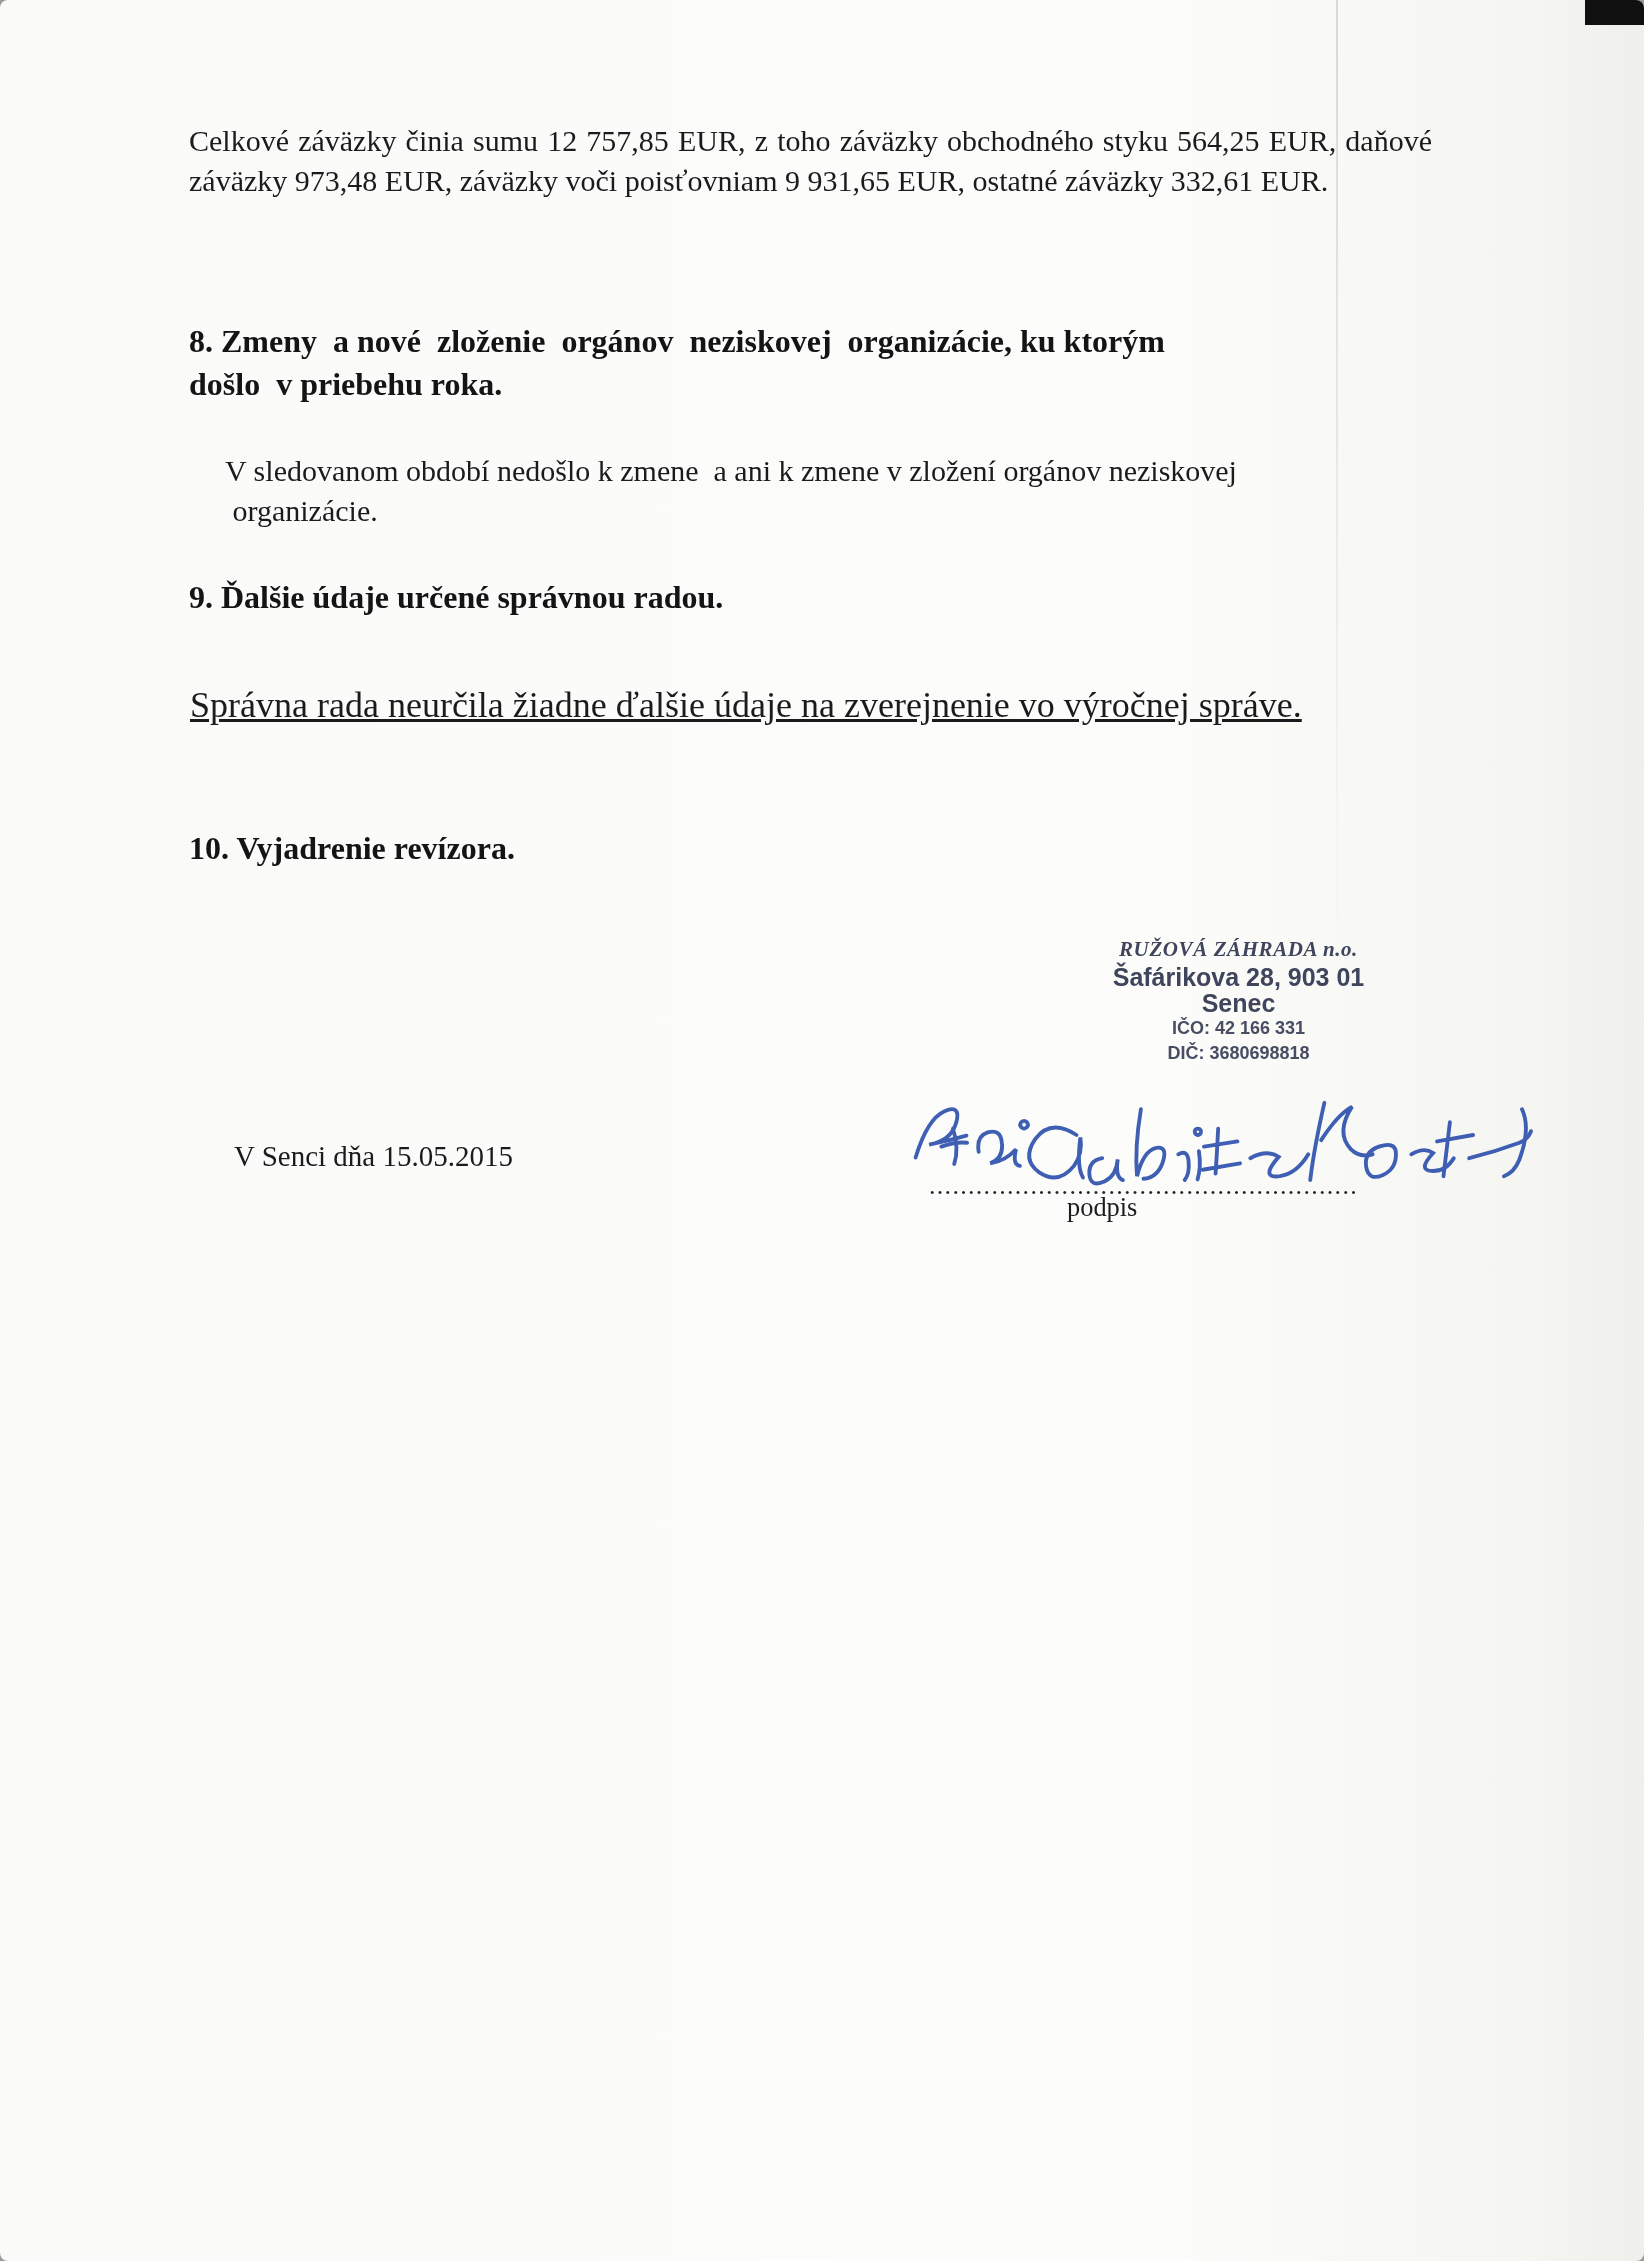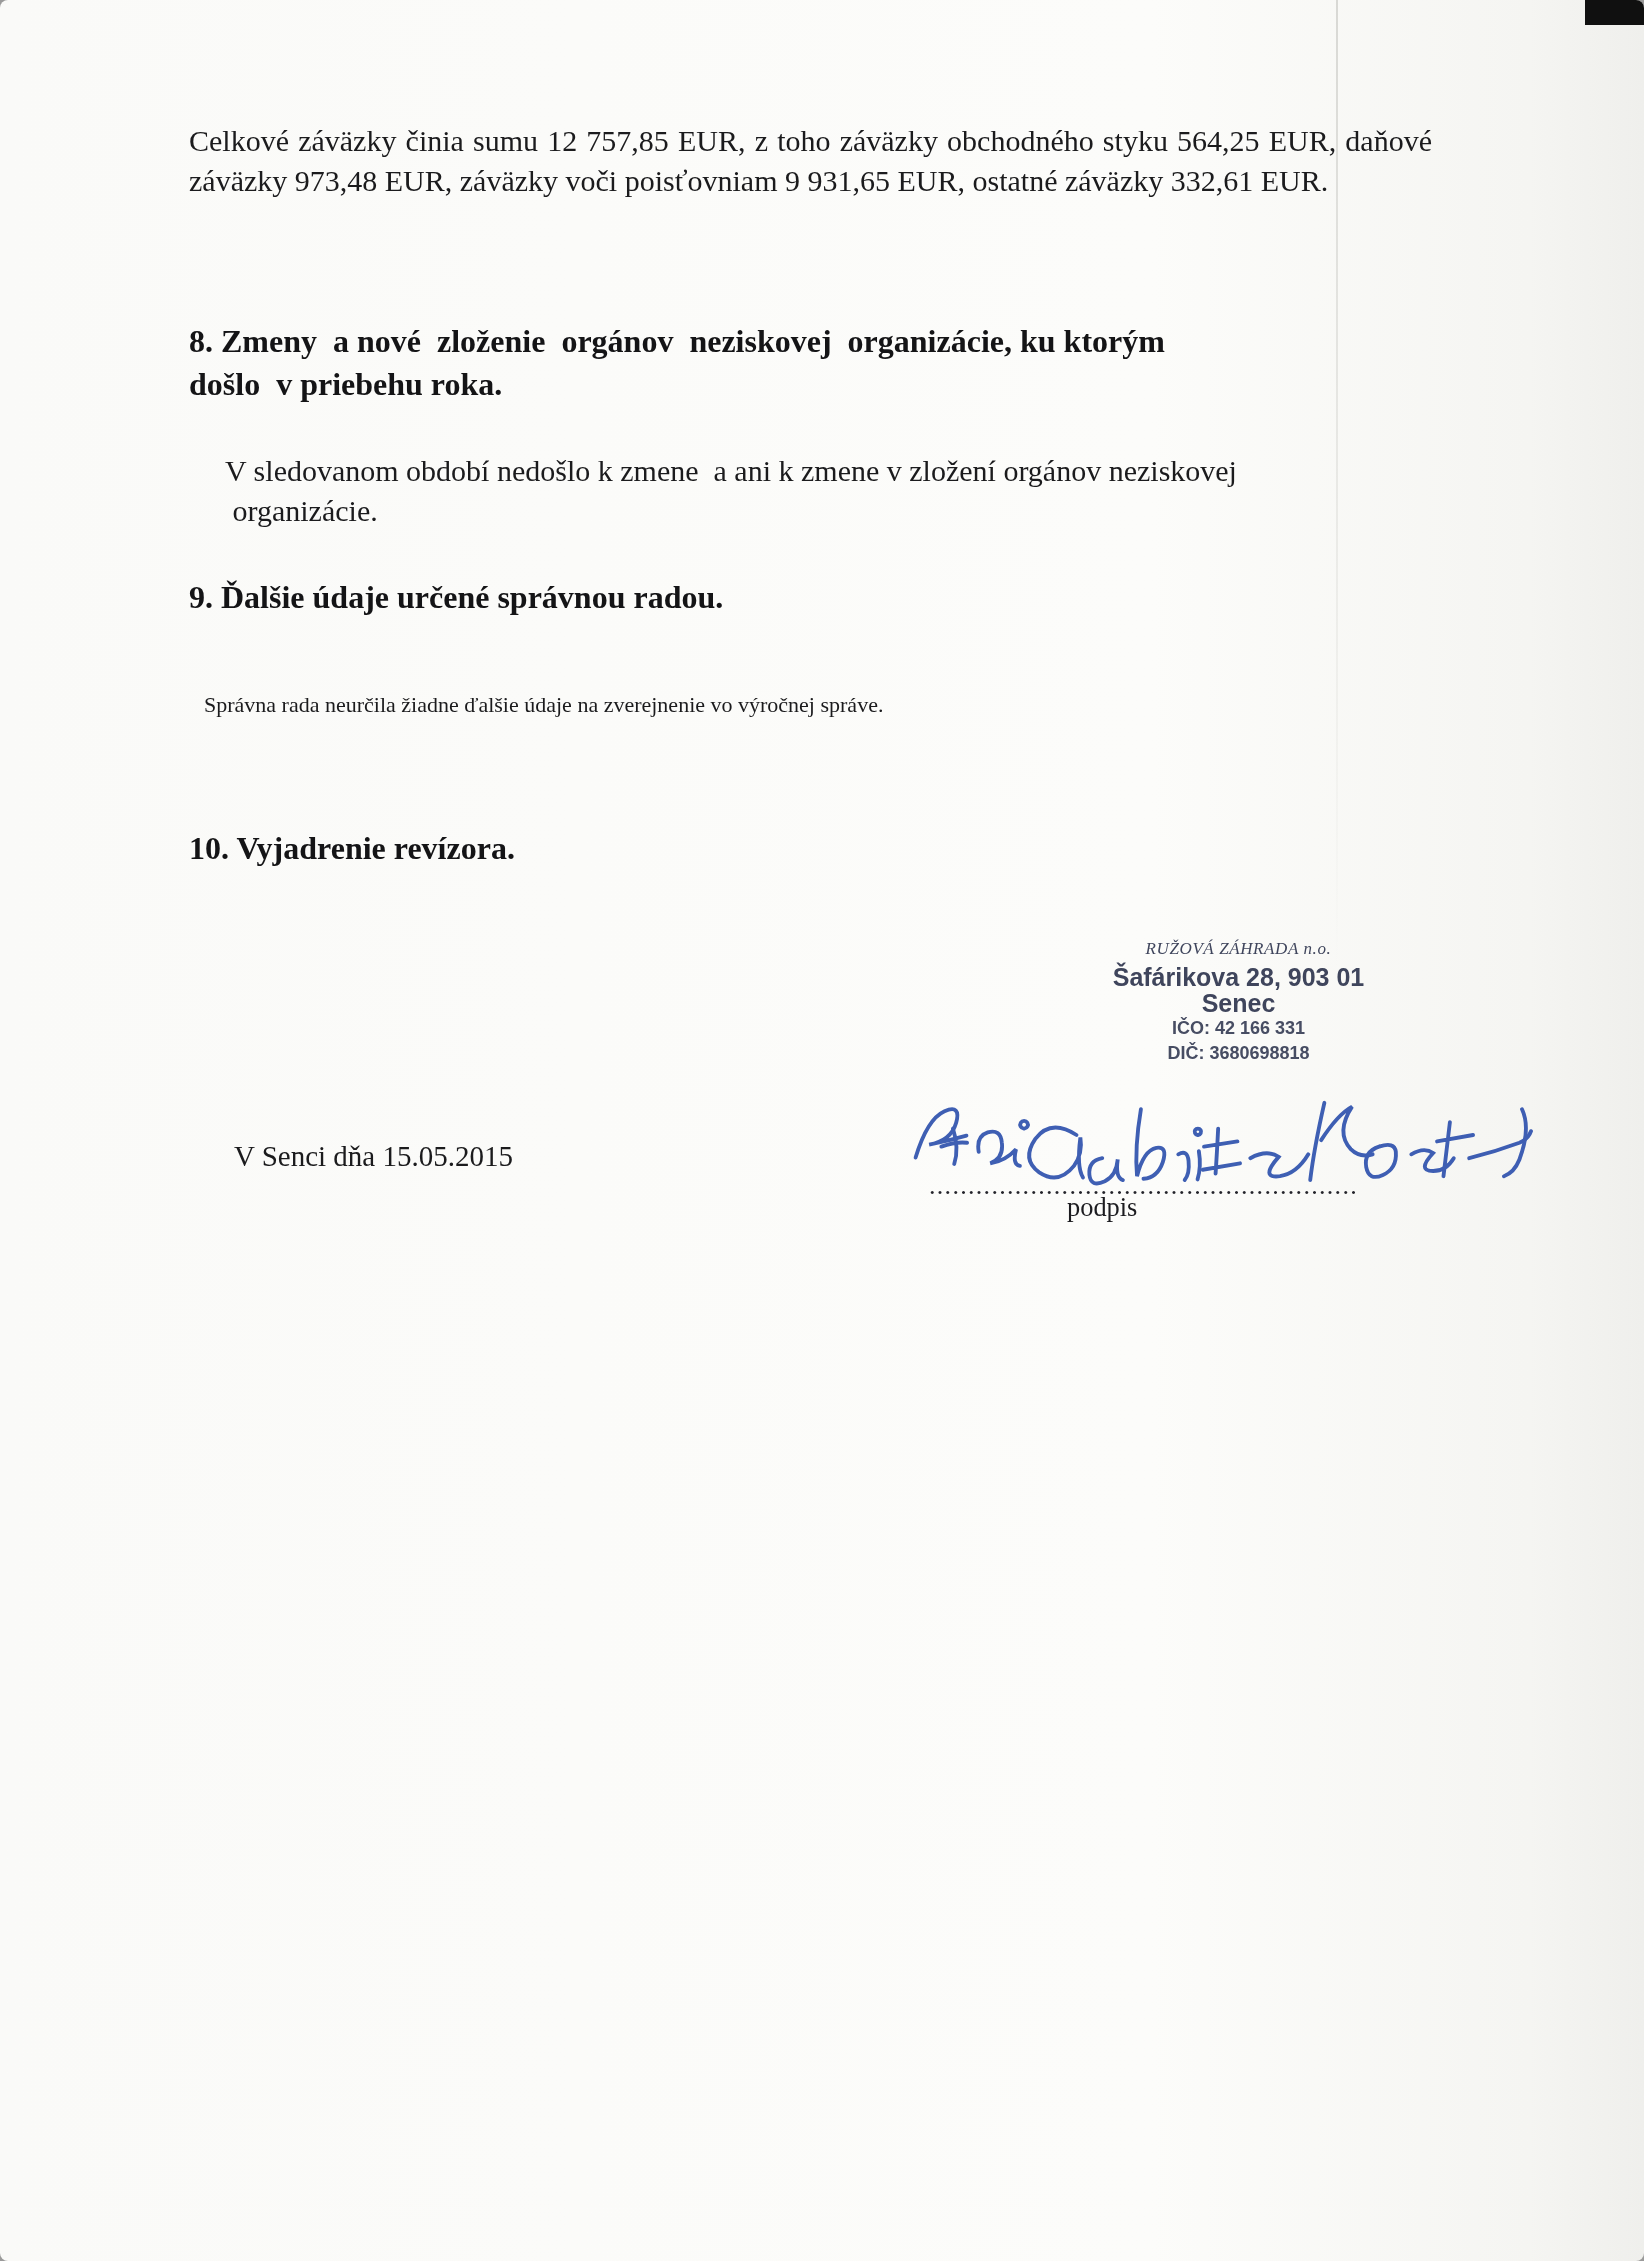--- a/index.html
+++ b/index.html
@@ -44,22 +44,22 @@
   }
   .stamp {
     position: absolute;
     left: 1090px; top: 934px;
     width: 297px;
     text-align: center;
     color: #3f455c;
   }
   .stamp-line1 {
     font-family: "Liberation Serif", serif;
-    font-weight: normal; font-style: italic;
-    font-size: 17px; line-height: 30px;
+    font-weight: bold; font-style: italic;
+    font-size: 21px; line-height: 30px;
     letter-spacing: 0.6px;
   }
   .stamp-line2 {
     font-family: "Liberation Sans", sans-serif;
     font-weight: bold;
     font-size: 25px; line-height: 26px;
   }
   .stamp-line3, .stamp-line4 {
     font-family: "Liberation Sans", sans-serif;
     font-weight: bold;
@@ -105,21 +105,21 @@
   <p class="para justified" style="left:189px; top:121px; width:1243px;">Celkové záväzky činia sumu 12 757,85 EUR, z toho záväzky obchodného styku 564,25 EUR, daňové záväzky 973,48 EUR, záväzky voči poisťovniam 9 931,65 EUR, ostatné záväzky 332,61 EUR.</p>
 
   <h2 class="heading" style="left:189px; top:320px; width:1193px;">8. Zmeny  a nové  zloženie  orgánov  neziskovej  organizácie, ku ktorým
 došlo  v priebehu roka.</h2>
 
   <p class="para" style="left:193px; top:451px; width:1148px;margin-left:32px;">V sledovanom období nedošlo k zmene  a ani k zmene v zložení orgánov neziskovej
  organizácie.</p>
 
   <h2 class="heading" style="left:189px; top:576px; width:1161px;">9. Ďalšie údaje určené správnou radou.</h2>
 
-  <p class="para" style="left:204px; top:685px; width:1161px; font-size:22px;">Správna rada neurčila žiadne ďalšie údaje na zverejnenie vo výročnej správe.</p>
+  <p class="para" style="left:190px; top:685px; width:1161px; font-size:36px;text-decoration:underline;">Správna rada neurčila žiadne ďalšie údaje na zverejnenie vo výročnej správe.</p>
 
   <h2 class="heading" style="left:189px; top:827px; width:967px;">10. Vyjadrenie revízora.</h2>
 
 
   <div class="stamp">
     <div class="stamp-line1">RUŽOVÁ  ZÁHRADA n.o.</div>
     <div class="stamp-line2">Šafárikova 28, 903 01 Senec</div>
     <div class="stamp-line3">IČO: 42 166 331</div>
     <div class="stamp-line4">DIČ: 3680698818</div>
   </div>

